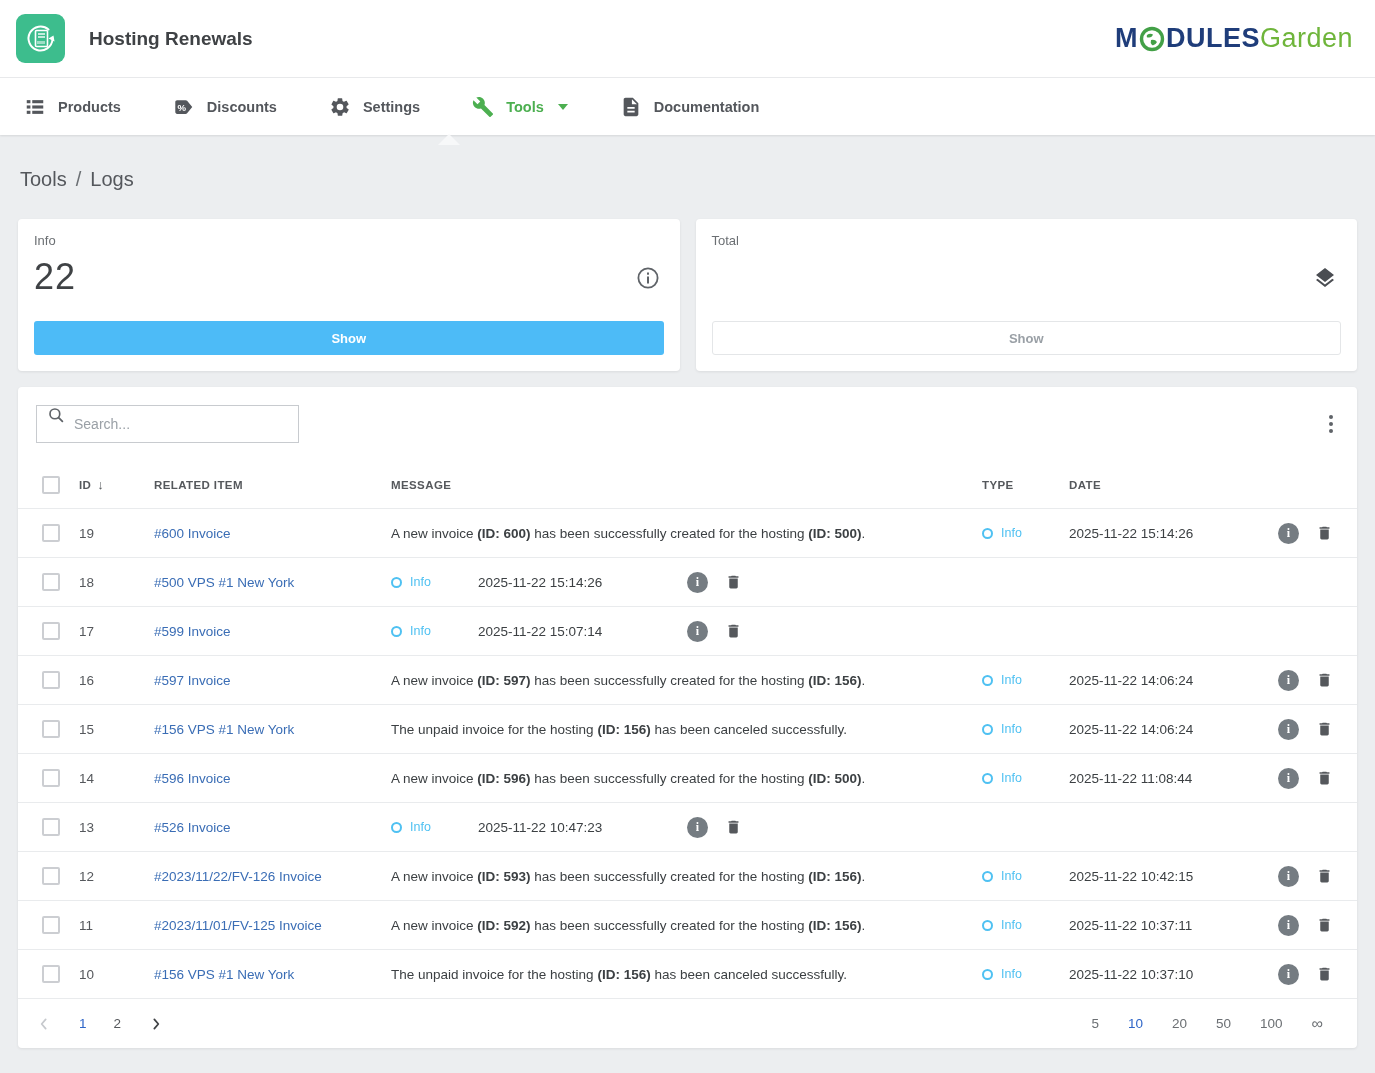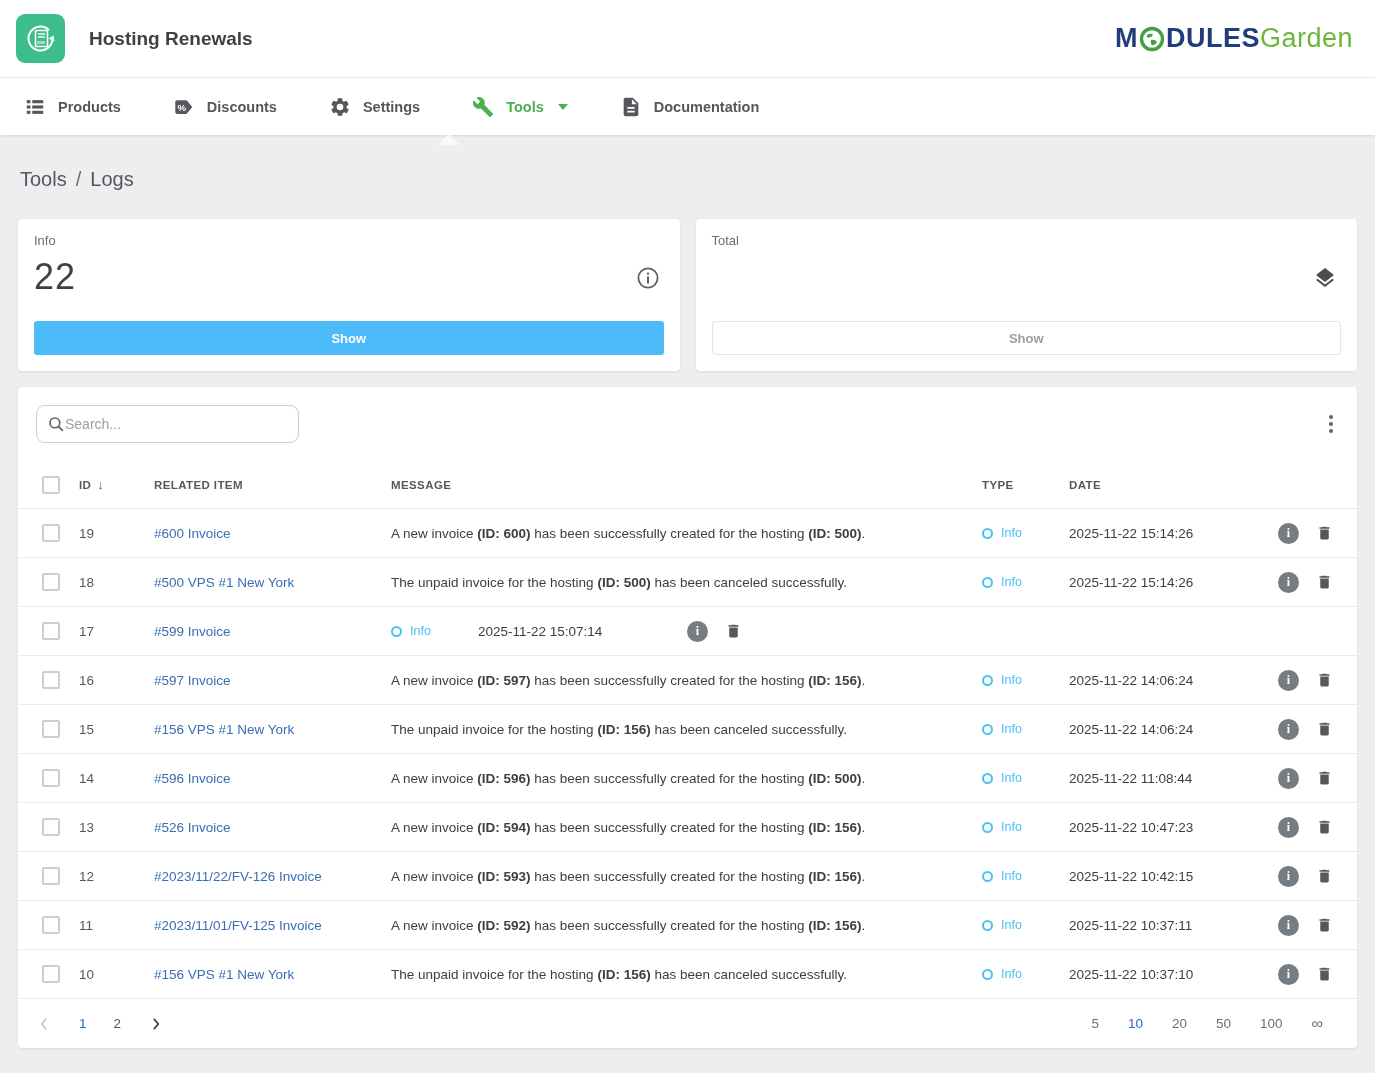--- a/index.html
+++ b/index.html
@@ -65,22 +65,22 @@
   }
   .card-btn.primary { background:#4dbbf7; color:#fff; }
   .card-btn.outline { background:#fff; border:1px solid #e4e6e8; color:#9aa0a6; }
   
   .table-card {
     background:#fff; border-radius:4px; margin-top:16px; margin-bottom:18px;
     box-shadow:0 1px 3px rgba(0,0,0,0.08);
   }
   .table-toolbar { display:flex; align-items:center; padding:18px; }
   .search-box {
-    width:263px; height:38px; border:1px solid #c8cbcf; border-radius:9px;
-    display:flex; align-items:center; padding:0 10px; background:#fff;
+    width:263px; height:38px; border:1px solid #c8cbcf; border-radius:0;
+    display:flex; padding:0 10px; gap:9px; background:#fff;
   }
   .search-box svg { flex:0 0 auto; }
   .search-input { border:none; outline:none; flex:1; font-size:14px; color:#3c4043; font-family:"Liberation Sans",sans-serif; }
   .search-input::placeholder { color:#9aa0a6; }
   .kebab { margin-left:auto; display:flex; flex-direction:column; gap:3px; padding:6px; cursor:pointer; }
   .kebab i { width:4px; height:4px; border-radius:50%; background:#5f6368; display:block; }
   
   .trow { display:flex; align-items:center; height:49px; border-bottom:1px solid #e9ebed; padding:0 24px; }
   .trow.header { height:48px; }
   .col-check { width:37px; }
@@ -270,21 +270,20 @@
         </svg>
       </span>
     </div>
   </div>
         <div class="trow">
     <div class="col-check">
             <div class="checkbox"></div>
           </div>
     <div class="col-id">18</div>
     <div class="col-related"><a class="link">#500 VPS #1 New York</a></div>
-    <div class="col-message"><span>The unpaid invoice for the hosting </span><b>(ID: 500)</b><span> has been canceled successfully.</span></div>
     <div class="col-type">
       <span class="type-ring"></span>
       <span class="type-label">Info</span>
     </div>
     <div class="col-date">2025-11-22 15:14:26</div>
     <div class="col-actions">
       <span class="action-info">i</span>
       <span class="action-trash">
         <svg width="17" height="18" viewBox="0 0 24 24" fill="#55585c">
           <path d="M6 19c0 1.1.9 2 2 2h8c1.1 0 2-.9 2-2V7H6v12zM19 4h-3.5l-1-1h-5l-1 1H5v2h14V4z"></path>
@@ -374,21 +373,20 @@
         </svg>
       </span>
     </div>
   </div>
         <div class="trow">
     <div class="col-check">
             <div class="checkbox"></div>
           </div>
     <div class="col-id">13</div>
     <div class="col-related"><a class="link">#526 Invoice</a></div>
-    <div class="col-message"><span>A new invoice </span><b>(ID: 594)</b><span> has been successfully created for the hosting </span><b>(ID: 156)</b><span>.</span></div>
     <div class="col-type">
       <span class="type-ring"></span>
       <span class="type-label">Info</span>
     </div>
     <div class="col-date">2025-11-22 10:47:23</div>
     <div class="col-actions">
       <span class="action-info">i</span>
       <span class="action-trash">
         <svg width="17" height="18" viewBox="0 0 24 24" fill="#55585c">
           <path d="M6 19c0 1.1.9 2 2 2h8c1.1 0 2-.9 2-2V7H6v12zM19 4h-3.5l-1-1h-5l-1 1H5v2h14V4z"></path>

